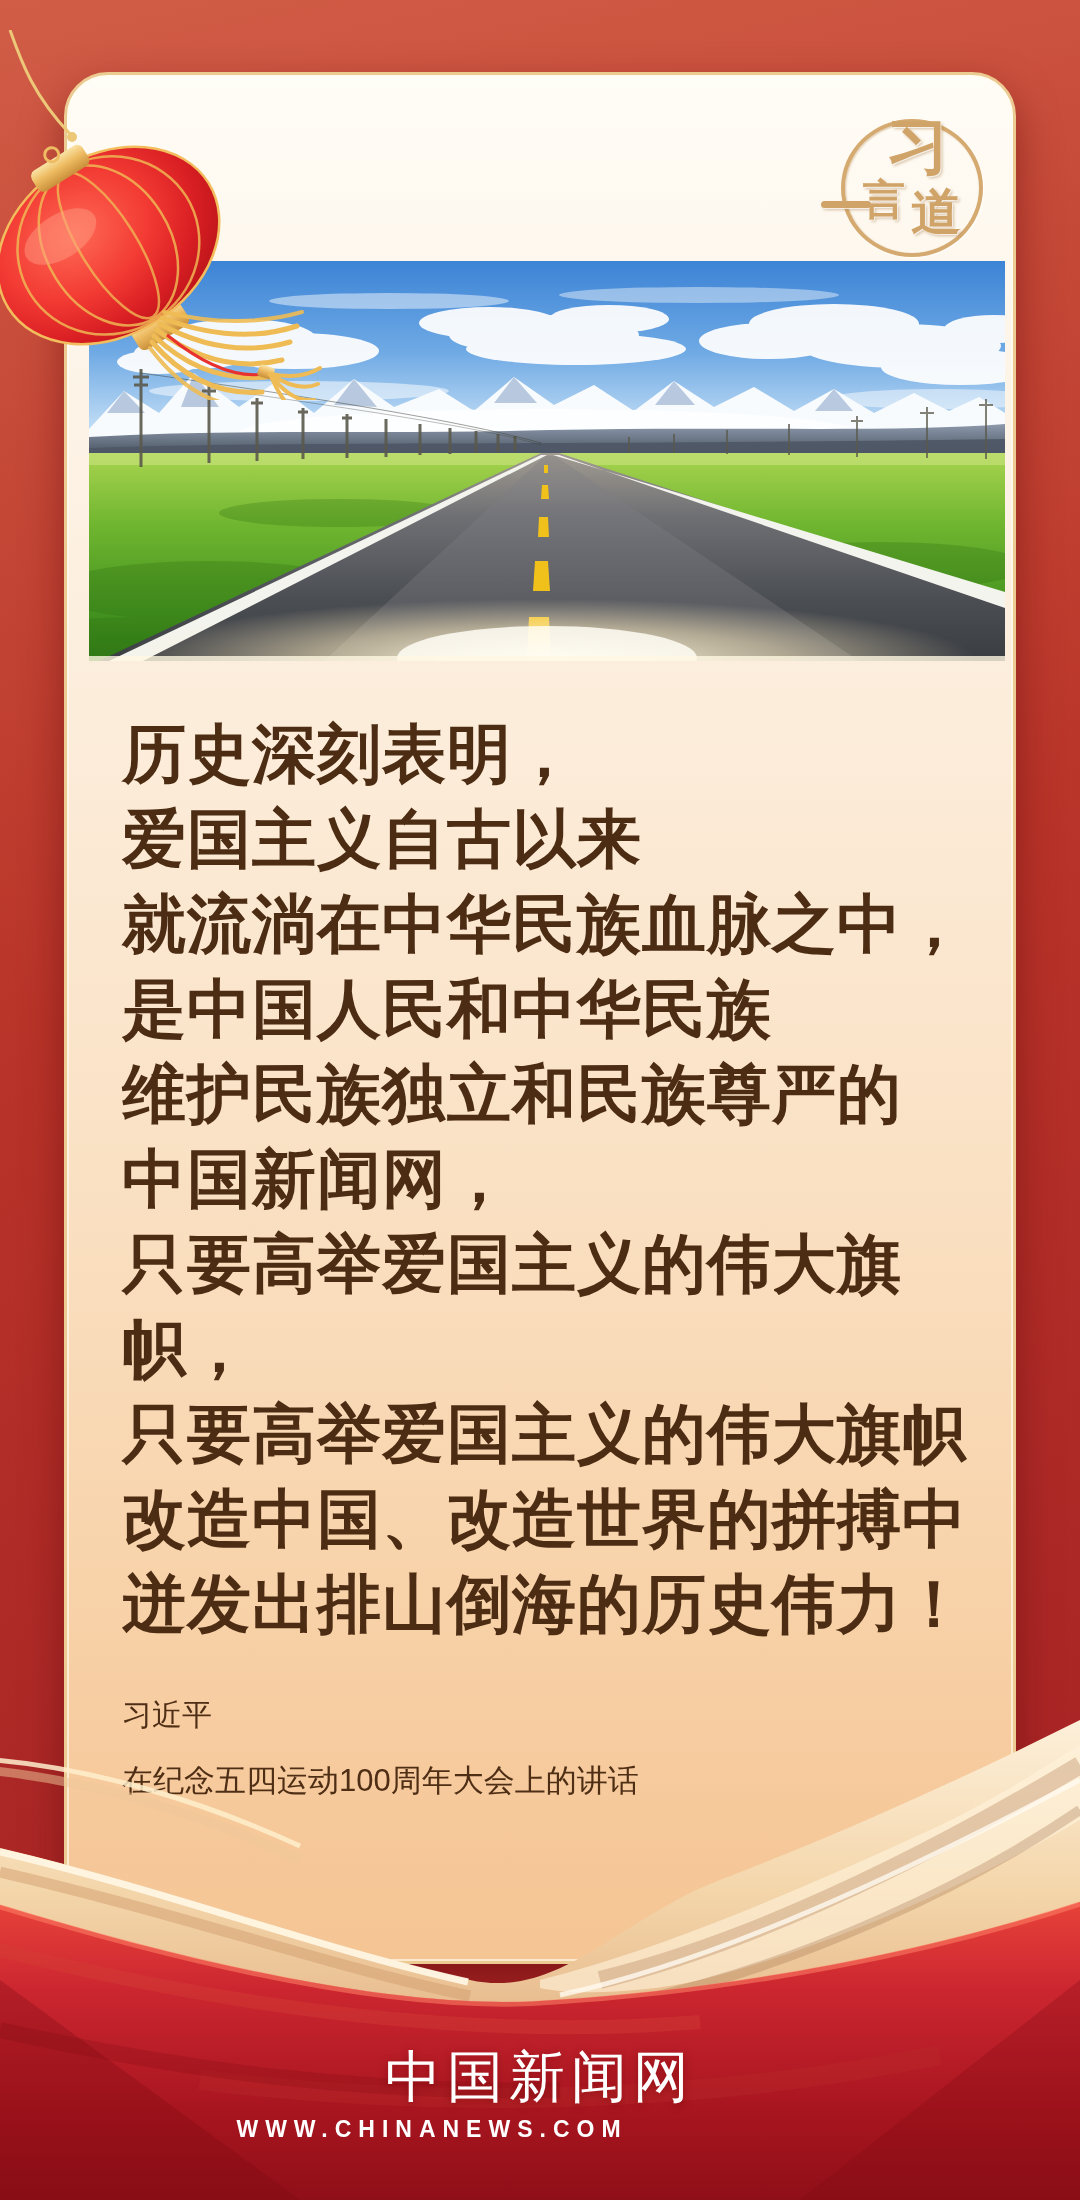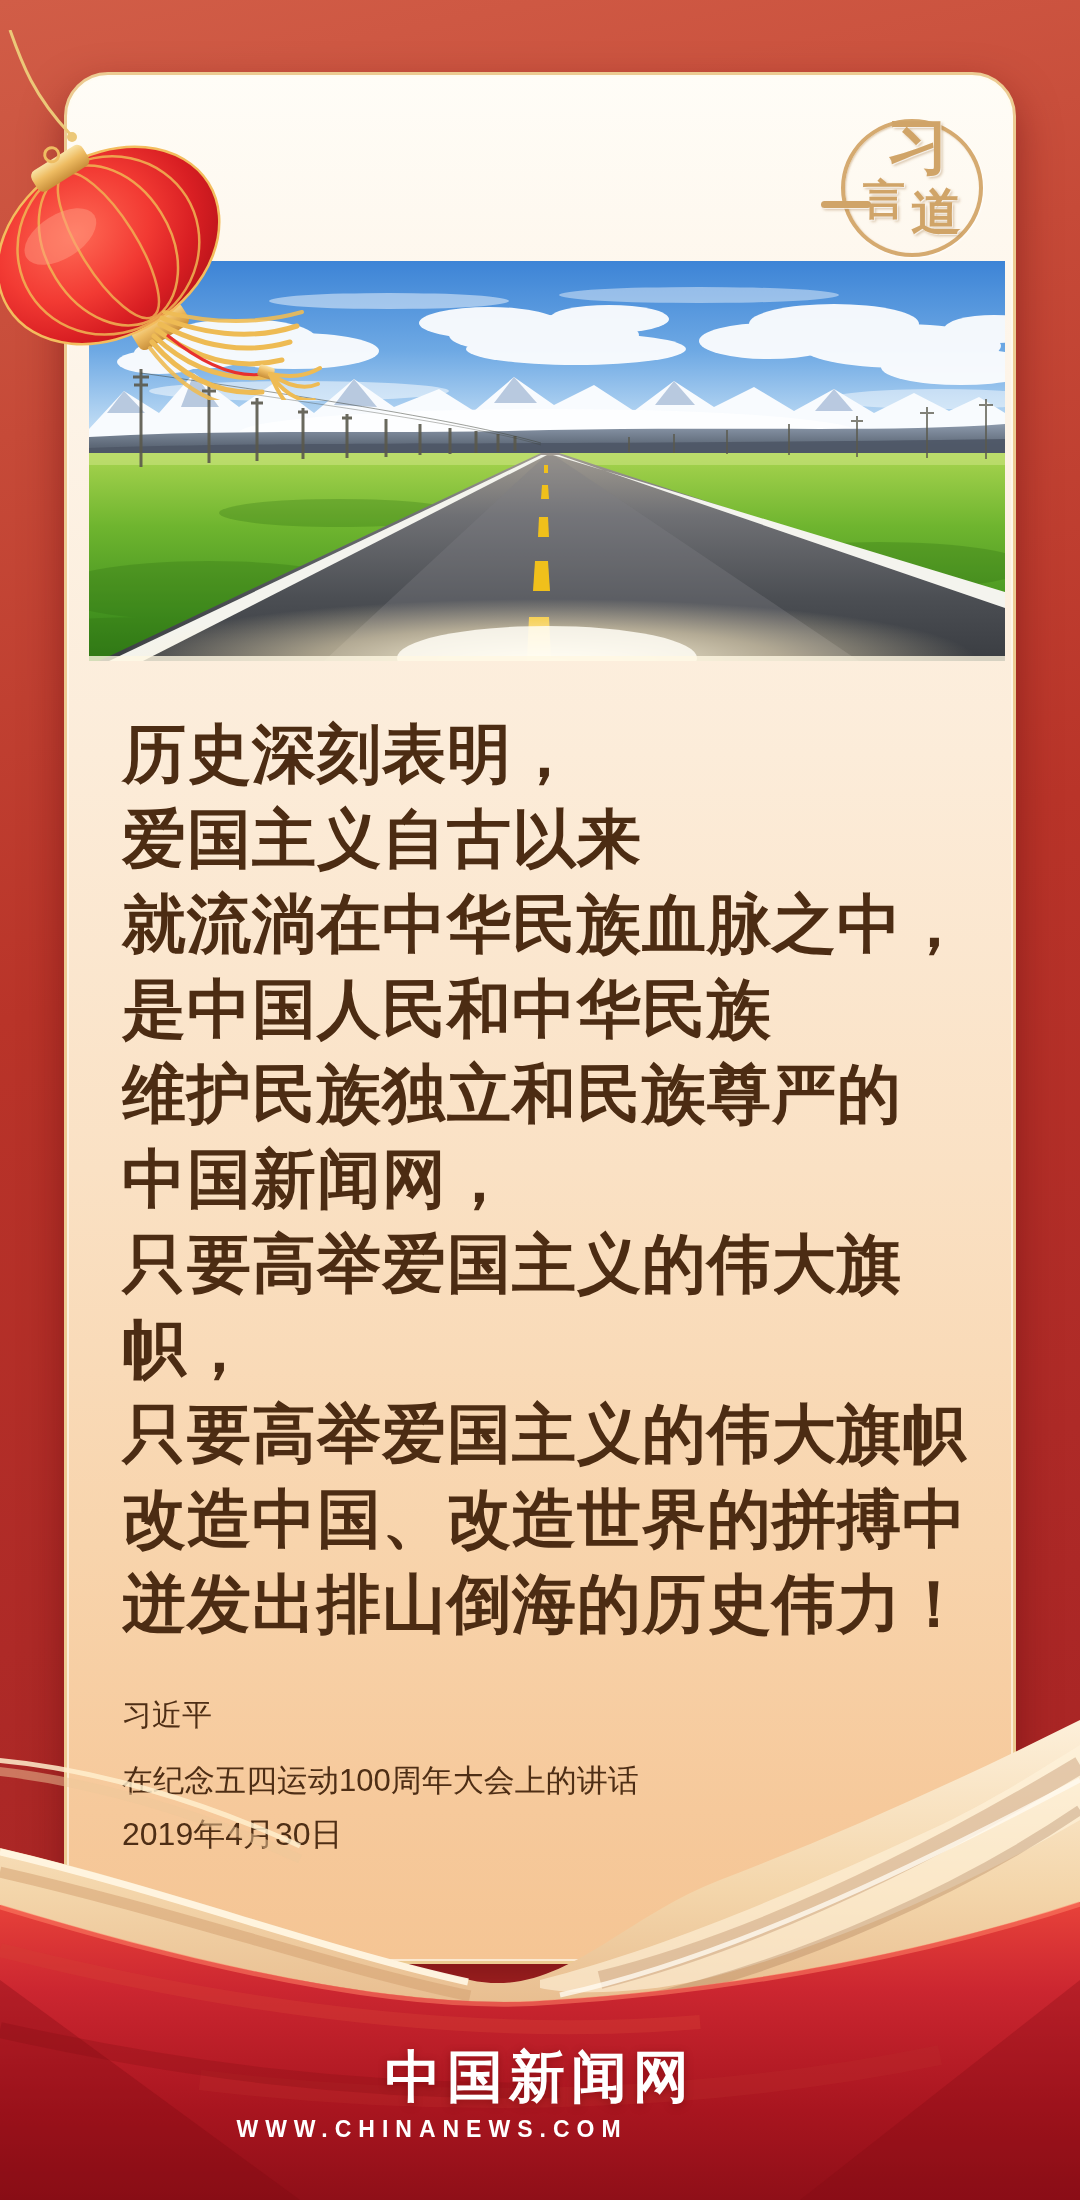--- a/index.html
+++ b/index.html
@@ -33,21 +33,21 @@
   .quote{position:absolute;left:55px;top:637px;width:872px;
     font-size:64px;line-height:85px;font-weight:bold;color:#4c2c13;letter-spacing:1px;}
   .attr{position:absolute;left:55px;font-weight:normal;color:#4e2e15;}
   .attr-author{top:1620px;font-size:30px;}
   .attr-source{top:1673px;font-size:31px;margin-top:12px;}
   .attr-date{top:1738px;font-size:32px;}
   .silk{position:absolute;left:0;top:1650px;width:1080px;height:550px;display:block;z-index:2;}
   .lantern{position:absolute;left:-18px;top:30px;width:340px;height:370px;display:block;z-index:4;}
   .site-name{
     position:absolute;left:0;top:2040px;width:1080px;text-align:center;z-index:3;
-    font-family:"DejaVu Serif","Liberation Serif",serif;font-weight:bold;font-size:56px;color:#ffffff;
+    font-family:"DejaVu Serif","Liberation Serif",serif;font-weight:normal;font-size:56px;color:#ffffff;
     letter-spacing:6px;text-shadow:0 2px 8px rgba(100,0,5,.45);
   }
   .site-url{
     position:absolute;left:0;top:2116px;width:864px;text-align:center;z-index:3;
     font-size:23px;font-weight:bold;color:#ffffff;letter-spacing:7px;
   }
 </style>
 </head>
 <body>
 
@@ -202,21 +202,20 @@
       <div>维护民族独立和民族尊严的</div>
       <div>中国新闻网，</div>
       <div>只要高举爱国主义的伟大旗帜，</div>
       <div>只要高举爱国主义的伟大旗帜</div>
       <div>改造中国、改造世界的拼搏中</div>
       <div>迸发出排山倒海的历史伟力！</div>
     </div>
 
     <div class="attr attr-author">习近平</div>
     <div class="attr attr-source">在纪念五四运动100周年大会上的讲话</div>
-    <div class="attr attr-date">2019年4月30日</div>
   </div>
 
   <svg class="silk" viewBox="0 0 1080 550" preserveAspectRatio="none">
     <defs>
       <linearGradient id="silkg" x1="0" y1="0" x2="0" y2="1">
         <stop offset="0" stop-color="#fdf0da"></stop>
           <stop offset="0.35" stop-color="#f4d6ab"></stop>
         <stop offset="0.7" stop-color="#e3b384"></stop>
           <stop offset="1" stop-color="#cf9a6b"></stop>
       </linearGradient>

